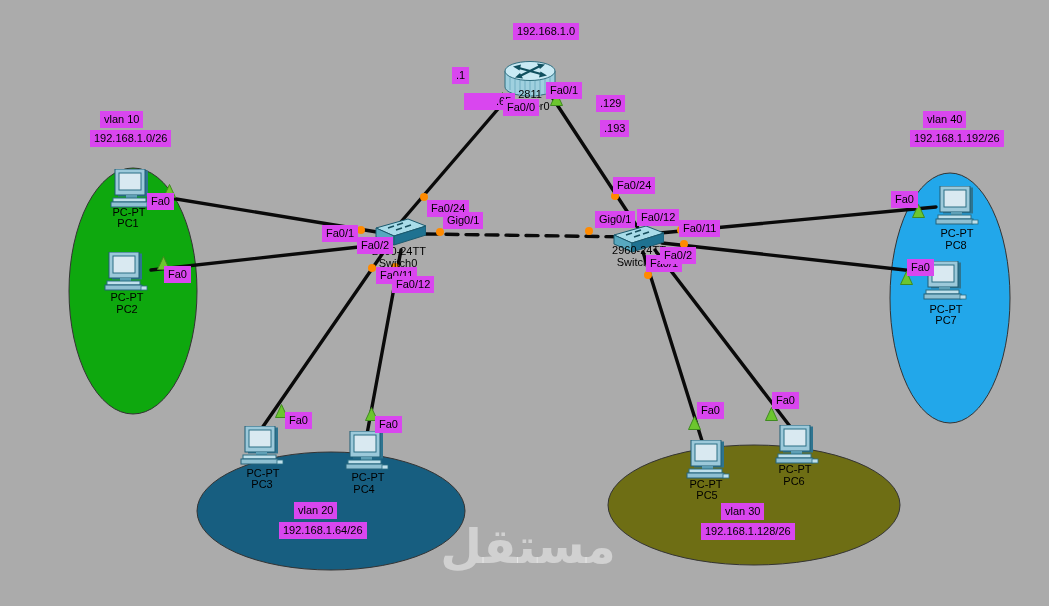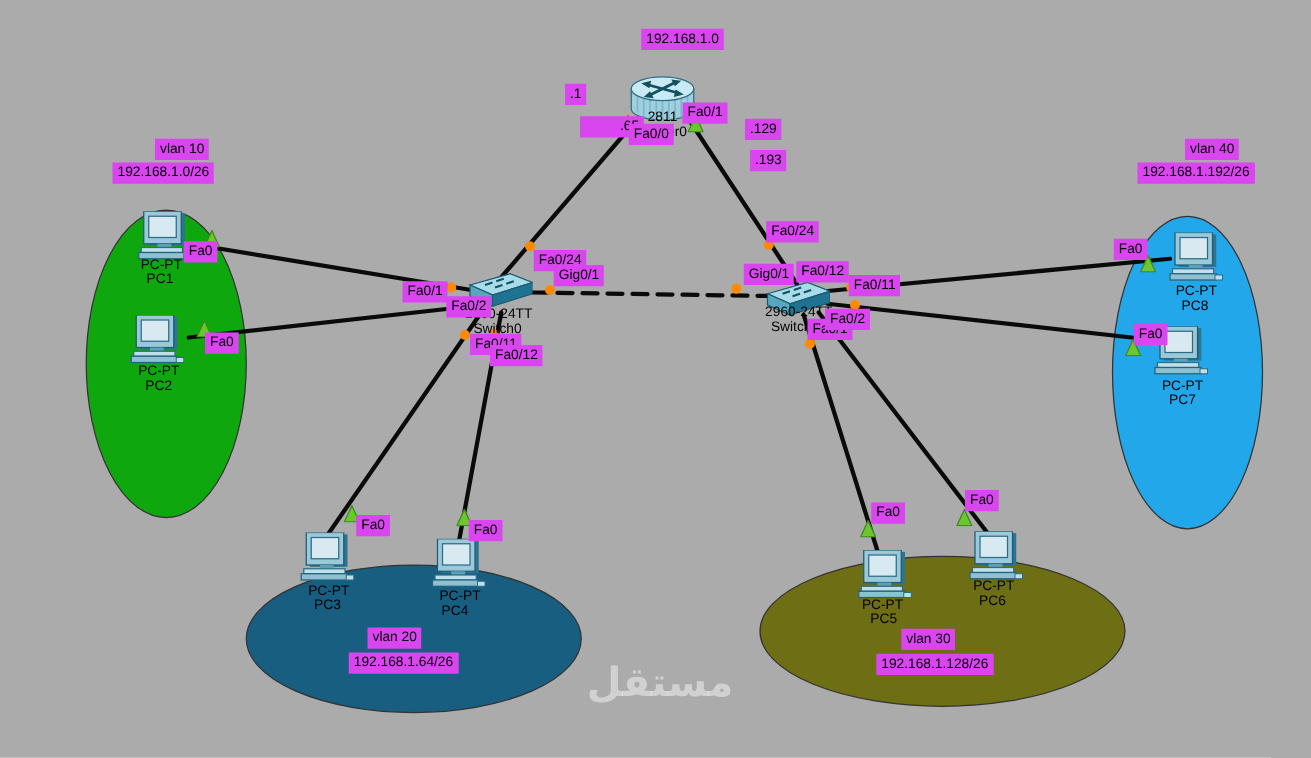--- a/index.html
+++ b/index.html
@@ -6,21 +6,21 @@
   #canvas{position:relative;width:1049px;height:606px;background:#ABABAB;overflow:hidden;
           font-family:"Liberation Sans",sans-serif;}
   #net-svg{position:absolute;left:0;top:0;z-index:1;}
   .labels{position:absolute;left:0;top:0;width:100%;height:100%;z-index:2;pointer-events:none;}
   .plabel{position:absolute;background:#d946ef;color:#000;font-size:11px;line-height:13px;
           padding:2px 4px;white-space:nowrap;}
   .dname{position:absolute;color:#000;font-size:11px;line-height:12px;white-space:nowrap;
          transform:translateX(-50%);}
   .watermark{position:absolute;left:393px;top:523px;width:270px;text-align:center;z-index:3;
              color:rgba(255,255,255,0.45);pointer-events:none;font-family:"DejaVu Sans",sans-serif;}
-  .watermark .ar{font-size:32px;font-weight:bold;line-height:46px;}
+  .watermark .ar{font-size:48px;font-weight:bold;line-height:46px;}
   .watermark .en{font-size:21px;line-height:24px;letter-spacing:1px;margin-top:-3px;}
 </style>
 </head>
 <body>
 
 <div id="canvas">
 
   <svg id="net-svg" width="1049" height="606" viewBox="0 0 1049 606">
     <defs>
       <symbol id="pc-icon" viewBox="0 0 44 46">
@@ -165,27 +165,27 @@
 
     <div class="plabel" style="left:147px;top:193px;">Fa0</div>
     <div class="plabel" style="left:164px;top:266px;">Fa0</div>
     <div class="plabel" style="left:285px;top:412px;">Fa0</div>
     <div class="plabel" style="left:375px;top:416px;">Fa0</div>
     <div class="plabel" style="left:697px;top:402px;">Fa0</div>
     <div class="plabel" style="left:772px;top:392px;">Fa0</div>
     <div class="plabel" style="left:907px;top:259px;">Fa0</div>
     <div class="plabel" style="left:891px;top:191px;">Fa0</div>
 
-    <div class="plabel" style="left:124px;top:111px;">vlan 10</div>
+    <div class="plabel" style="left:100px;top:111px;">vlan 10</div>
     <div class="plabel" style="left:90px;top:130px;">192.168.1.0/26</div>
     <div class="plabel" style="left:294px;top:502px;">vlan 20</div>
     <div class="plabel" style="left:279px;top:522px;">192.168.1.64/26</div>
     <div class="plabel" style="left:721px;top:503px;">vlan 30</div>
     <div class="plabel" style="left:701px;top:523px;">192.168.1.128/26</div>
-    <div class="plabel" style="left:948px;top:111px;">vlan 40</div>
+    <div class="plabel" style="left:923px;top:111px;">vlan 40</div>
     <div class="plabel" style="left:910px;top:130px;">192.168.1.192/26</div>
   </div>
 
   <div class="watermark">
     <div class="ar">مستقل</div>
   </div>
 
 </div>
 
 </body></html>

